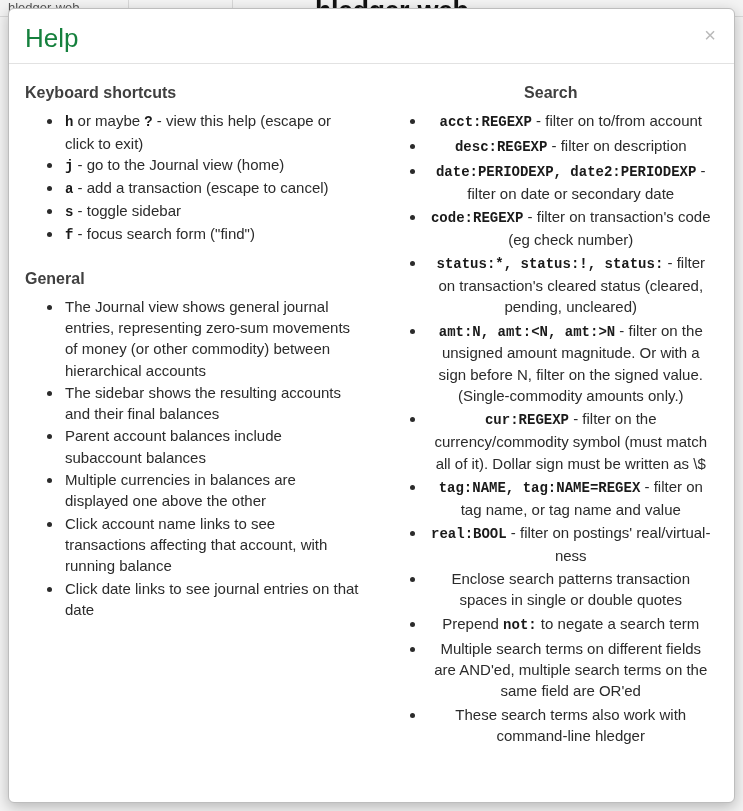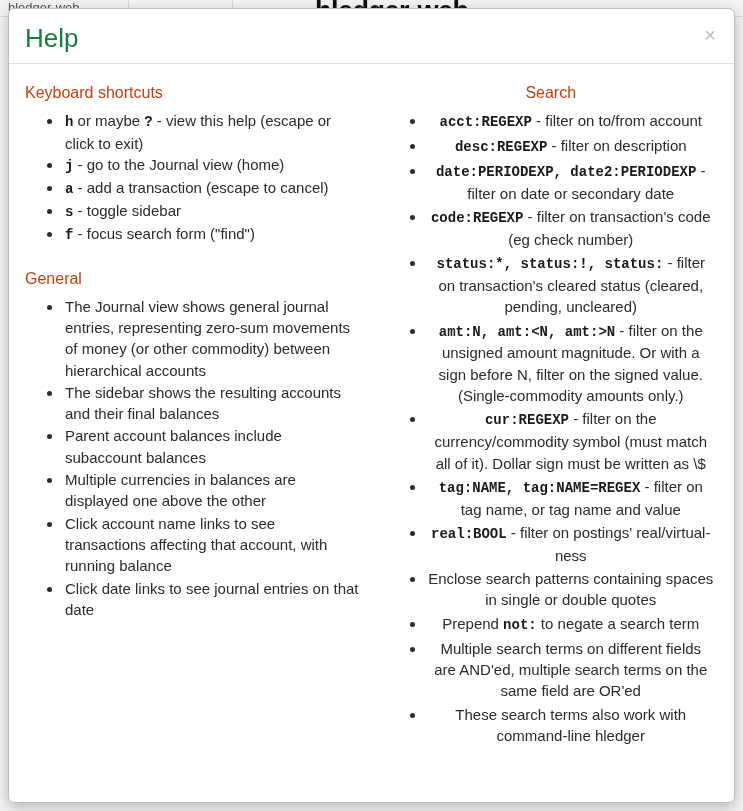--- a/index.html
+++ b/index.html
@@ -94,22 +94,22 @@
     gap: 0;
   }
   .col {
     width: 50%;
     padding-right: 12px;
   }
   .col-right { padding-left: 16px; padding-right: 4px; text-align: center; }
 
   h4.section {
     font-size: 16px;
-    font-weight: normal;
-    color: #c2410c;
+    font-weight: bold;
+    color: #404040;
     margin: 0 0 8px 0;
   }
   h4.section.spaced { margin-top: 24px; }
 
   ul {
     margin: 8px 0 0 0;
     padding-left: 38px;
     list-style: disc;
   }
   li {
@@ -173,21 +173,21 @@
       <ul class="search-list">
         <li><code>acct:REGEXP</code><span> - filter on to/from account</span></li>
         <li><code>desc:REGEXP</code><span> - filter on description</span></li>
         <li><code>date:PERIODEXP, date2:PERIODEXP</code><span> - filter on date or secondary date</span></li>
         <li><code>code:REGEXP</code><span> - filter on transaction's code (eg check number)</span></li>
         <li><code>status:*, status:!, status:</code><span> - filter on transaction's cleared status (cleared, pending, uncleared)</span></li>
         <li><code>amt:N, amt:&lt;N, amt:&gt;N</code><span> - filter on the unsigned amount magnitude. Or with a sign before N, filter on the signed value. (Single-commodity amounts only.)</span></li>
         <li><code>cur:REGEXP</code><span> - filter on the currency/commodity symbol (must match all of it). Dollar sign must be written as \$</span></li>
         <li><code>tag:NAME, tag:NAME=REGEX</code><span> - filter on tag name, or tag name and value</span></li>
         <li><code>real:BOOL</code><span> - filter on postings' real/virtual-ness</span></li>
-        <li>Enclose search patterns containing spaces in single or double quotes</li>
+        <li>Enclose search patterns transaction spaces in single or double quotes</li>
         <li>Prepend <code>not:</code> to negate a search term</li>
         <li>Multiple search terms on different fields are AND'ed, multiple search terms on the same field are OR'ed</li>
         <li>These search terms also work with command-line hledger</li>
       </ul>
     </div>
 
   </div>
 </div>
 
 </body></html>

